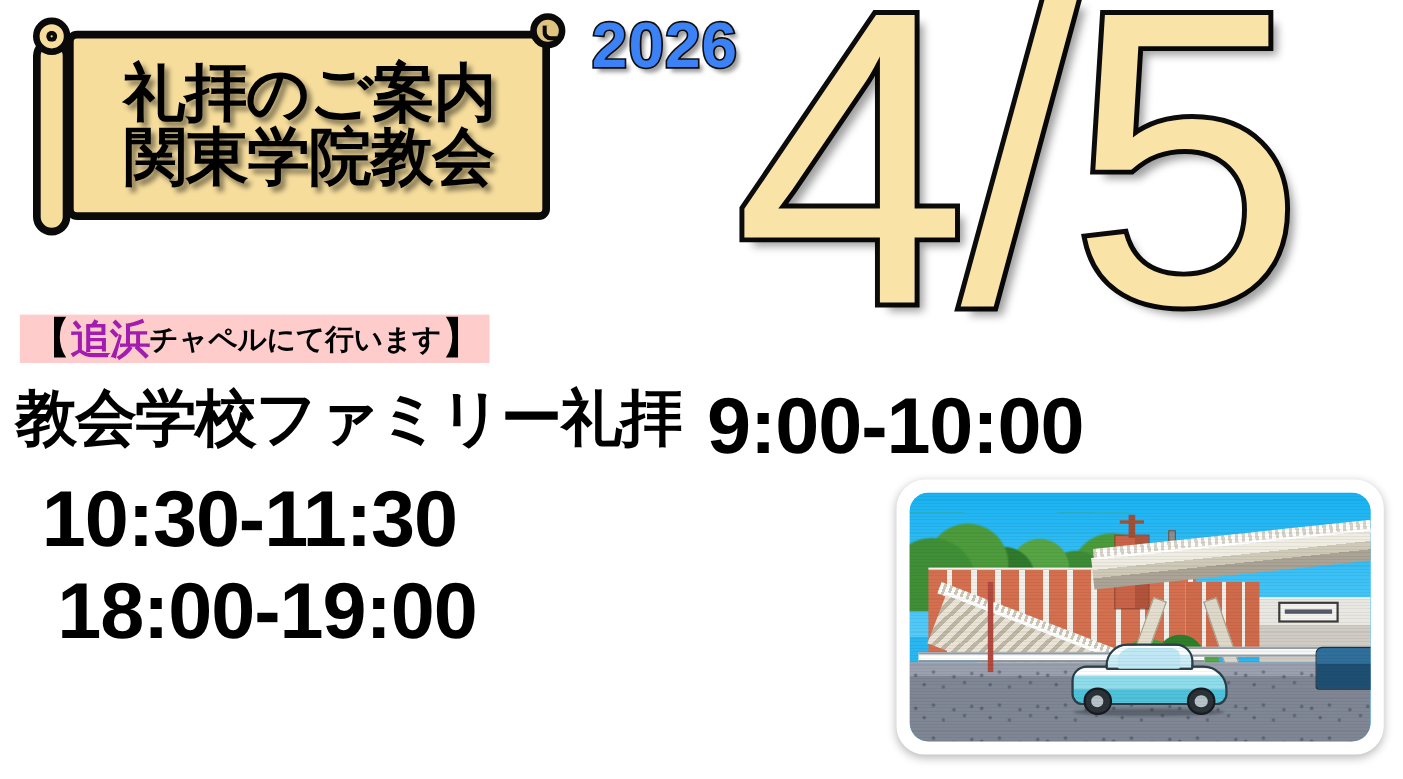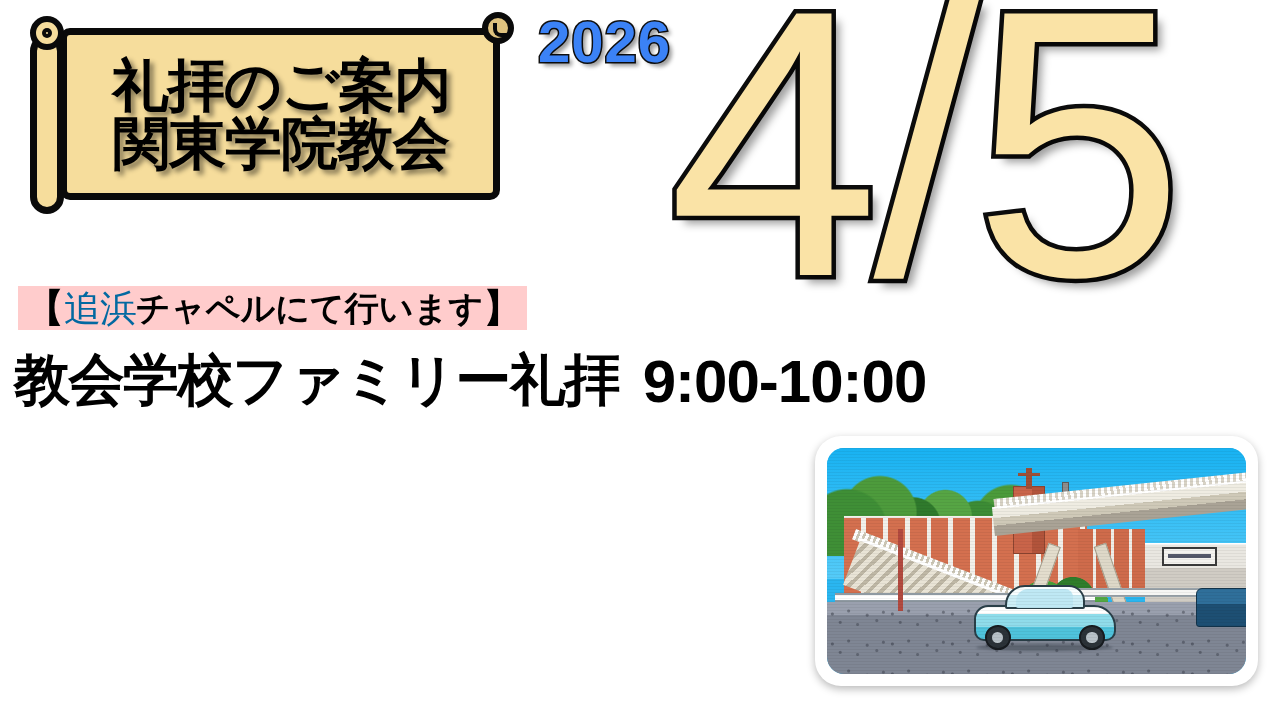--- a/index.html
+++ b/index.html
@@ -127,25 +127,25 @@
     padding: 0 6px 0 8px;
     display: flex;
     align-items: center;
     white-space: nowrap;
   }
   .loc-bracket {
     font-size: 38px; font-weight: bold; color: #000000;
     line-height: 1;
   }
   .loc-place {
-    font-size: 37px; font-weight: normal; color: #0369a1;
+    font-size: 37px; font-weight: bold; color: #a21caf;
     line-height: 1; letter-spacing: -1px;
   }
   .loc-rest {
-    font-size: 34px; font-weight: bold; color: #000000;
+    font-size: 26px; font-weight: bold; color: #000000;
     line-height: 1; letter-spacing: 0px;
   }
 
   
   #service-list {
     position: absolute;
     left: 14px; top: 350px;
     width: 1190px;
   }
   .service-row {
@@ -155,21 +155,21 @@
     font-weight: bold;
     color: #000000;
     margin-bottom: 6px;
   }
   .service-row .svc-name {
     font-size: 56px;
     letter-spacing: -1.5px;
     line-height: 1.08;
   }
   .service-row .svc-time {
-    font-size: 60px;
+    font-size: 72px;
     letter-spacing: -1px;
     line-height: 1.08;
   }
   .gap-1 { display:inline-block; width: 24px; }
   .gap-2 { display:inline-block; width: 38px; }
 
   
   #photo-card {
     position: absolute;
     left: 815px; top: 436px;
@@ -411,24 +411,26 @@
   <div id="service-list">
 
     <div class="service-row">
       <span class="svc-name">教会学校ファミリー礼拝</span>
       <span class="gap-1"></span>
       <span class="svc-time">9:00-10:00</span>
     </div>
 
     <div class="service-row">
       <span class="gap-1"></span>
+      <span class="svc-time">10:30-11:30</span>
     </div>
 
     <div class="service-row">
       <span class="gap-2"></span>
+      <span class="svc-time">18:00-19:00</span>
     </div>
 
   </div>
 
   <div id="photo-card">
     <div id="photo-inner">
       <div class="sky"></div>
       <div class="trees"></div>
       <div class="bldg"></div>
       <div class="bldg-right"></div>

